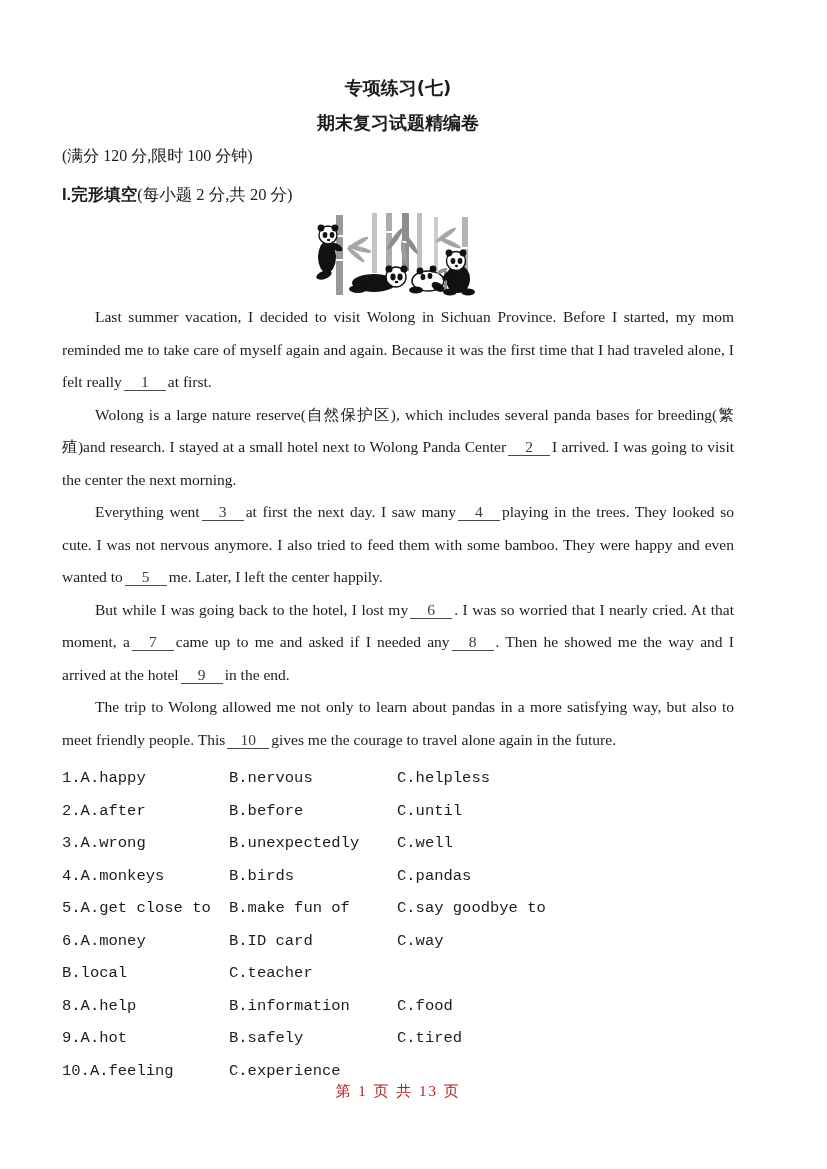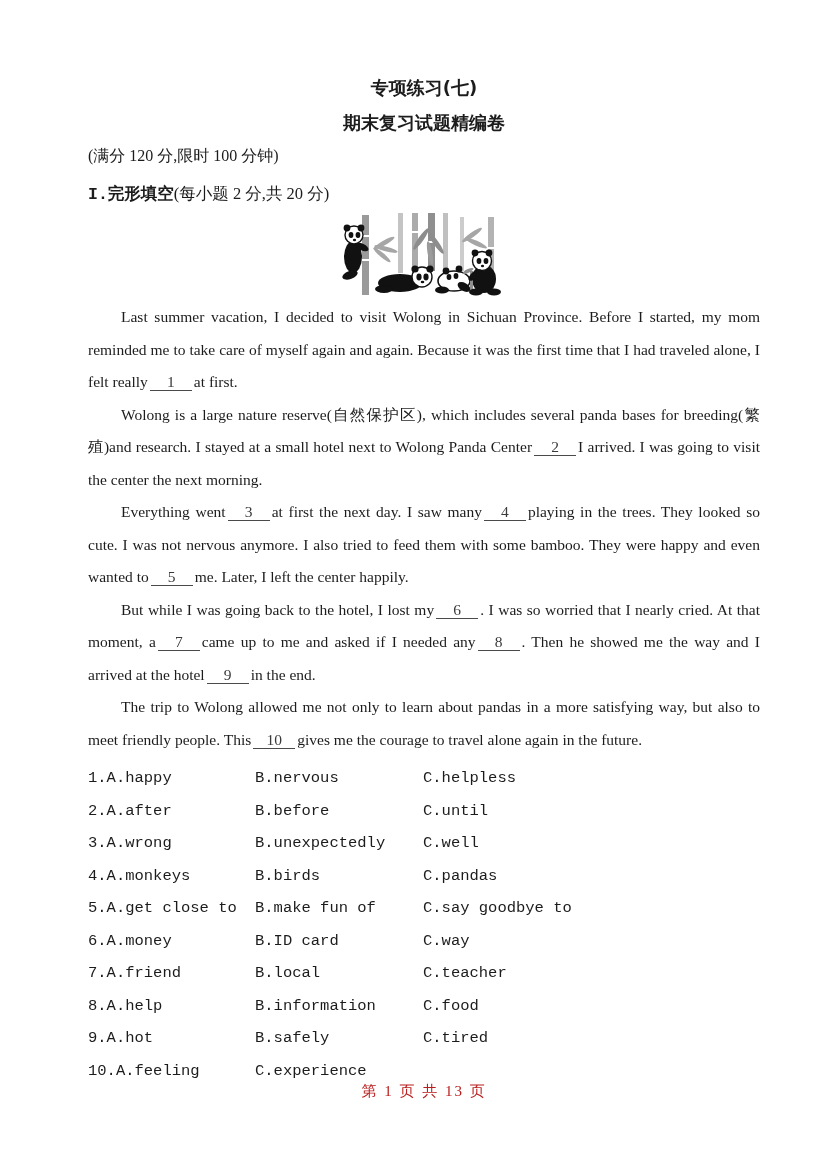--- a/index.html
+++ b/index.html
@@ -1,37 +1,37 @@
 <!DOCTYPE html>
 <html><head>
 <meta charset="utf-8">
 <style>
   html,body{margin:0;padding:0;}
   body{
     width:827px;height:1169px;background:#ffffff;overflow:hidden;position:relative;
     font-family:"Liberation Serif","DejaVu Serif",serif;color:#1c1c1c;
   }
   .page{
-    position:absolute;left:88px;top:0;width:672px;height:902px;
+    position:absolute;left:62px;top:0;width:672px;height:902px;
   }
   .doc-title{
     margin:76px 0 0 0;text-align:center;font-size:18px;font-weight:bold;
     font-family:"DejaVu Sans","Liberation Sans",sans-serif;line-height:24px;
   }
   .doc-subtitle{
     margin:11px 0 0 0;text-align:center;font-size:18px;font-weight:bold;
     font-family:"DejaVu Sans","Liberation Sans",sans-serif;line-height:24px;
   }
   .score-line{
     margin:10px 0 0 0;text-align:left;font-size:16px;line-height:22px;
   }
   .section-heading{
     margin:15px 0 0 0;font-size:16.5px;line-height:24px;
   }
-  .section-heading .sec-bold{font-weight:bold;font-family:Liberation Mono, monospace;}
+  .section-heading .sec-bold{font-weight:bold;font-family:Liberation Sans, sans-serif;}
   .section-heading .sec-meta{font-weight:normal;}
   .illustration-wrap{
     margin:6px 0 4px 0;display:flex;justify-content:center;
   }
   .passage{font-size:15.5px;}
   .passage p{
     margin:0;text-indent:33px;text-align:justify;line-height:32.5px;
   }
   .blank{
     display:inline-block;min-width:42px;text-indent:0;text-align:center;
@@ -172,21 +172,20 @@
         <span class="q-cell">5.A.get close to</span>
         <span class="q-cell">B.make fun of</span>
         <span class="q-cell">C.say goodbye to</span>
       </div>
       <div class="q-row">
         <span class="q-cell">6.A.money</span>
         <span class="q-cell">B.ID card</span>
         <span class="q-cell">C.way</span>
       </div>
       <div class="q-row">
-        <span class="q-cell">7.A.friend</span>
         <span class="q-cell">B.local</span>
         <span class="q-cell">C.teacher</span>
       </div>
       <div class="q-row">
         <span class="q-cell">8.A.help</span>
         <span class="q-cell">B.information</span>
         <span class="q-cell">C.food</span>
       </div>
       <div class="q-row">
         <span class="q-cell">9.A.hot</span>

